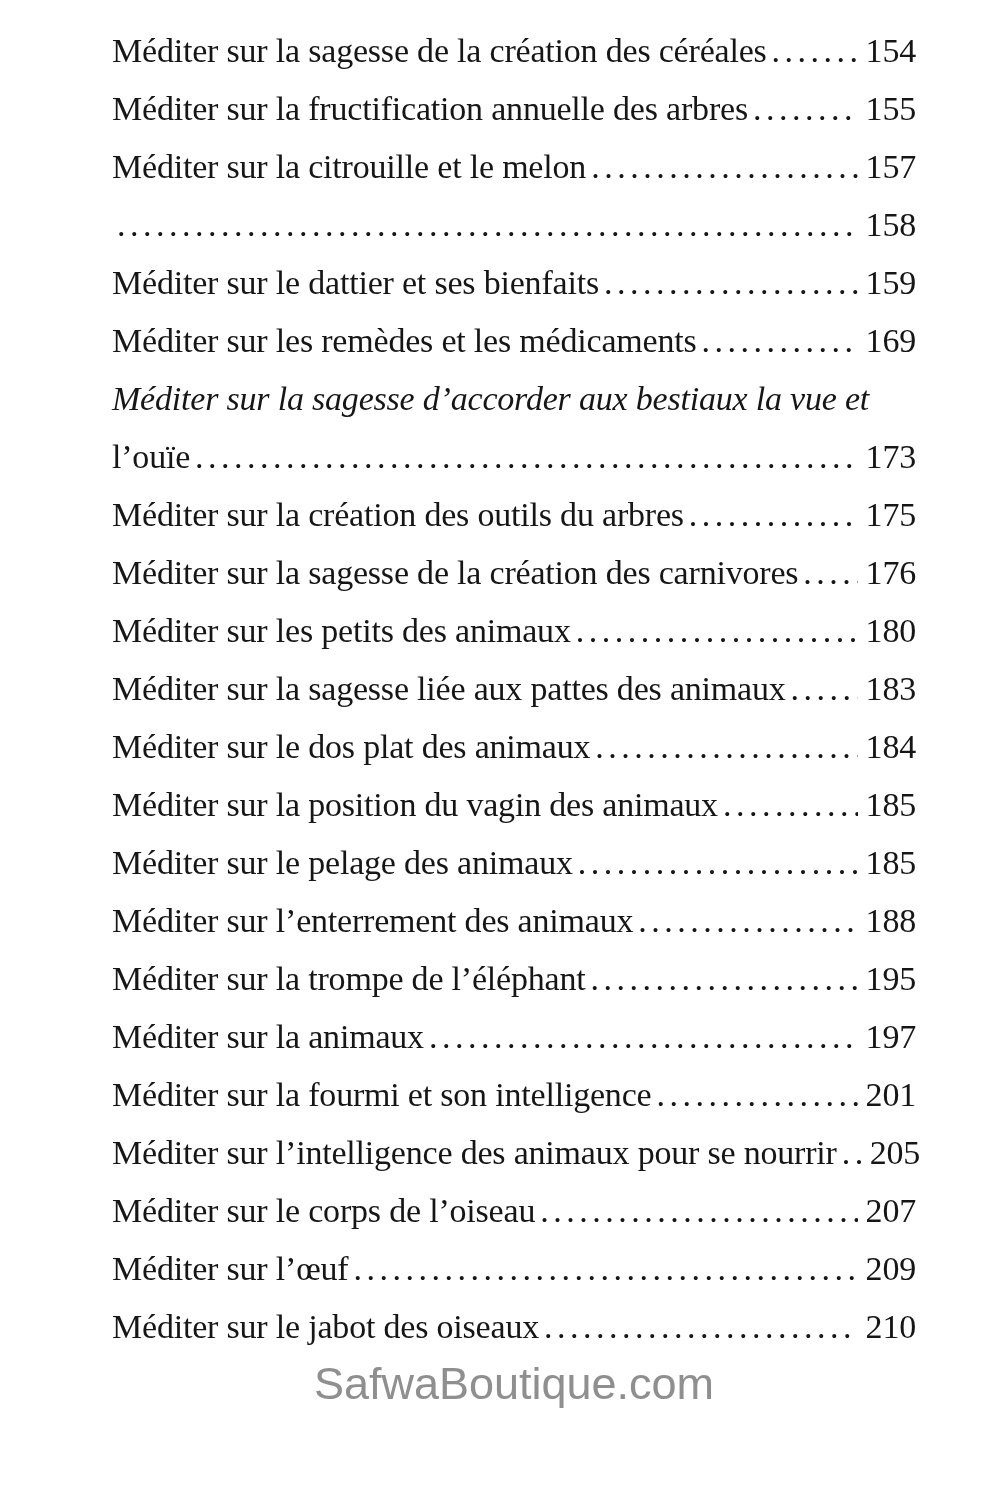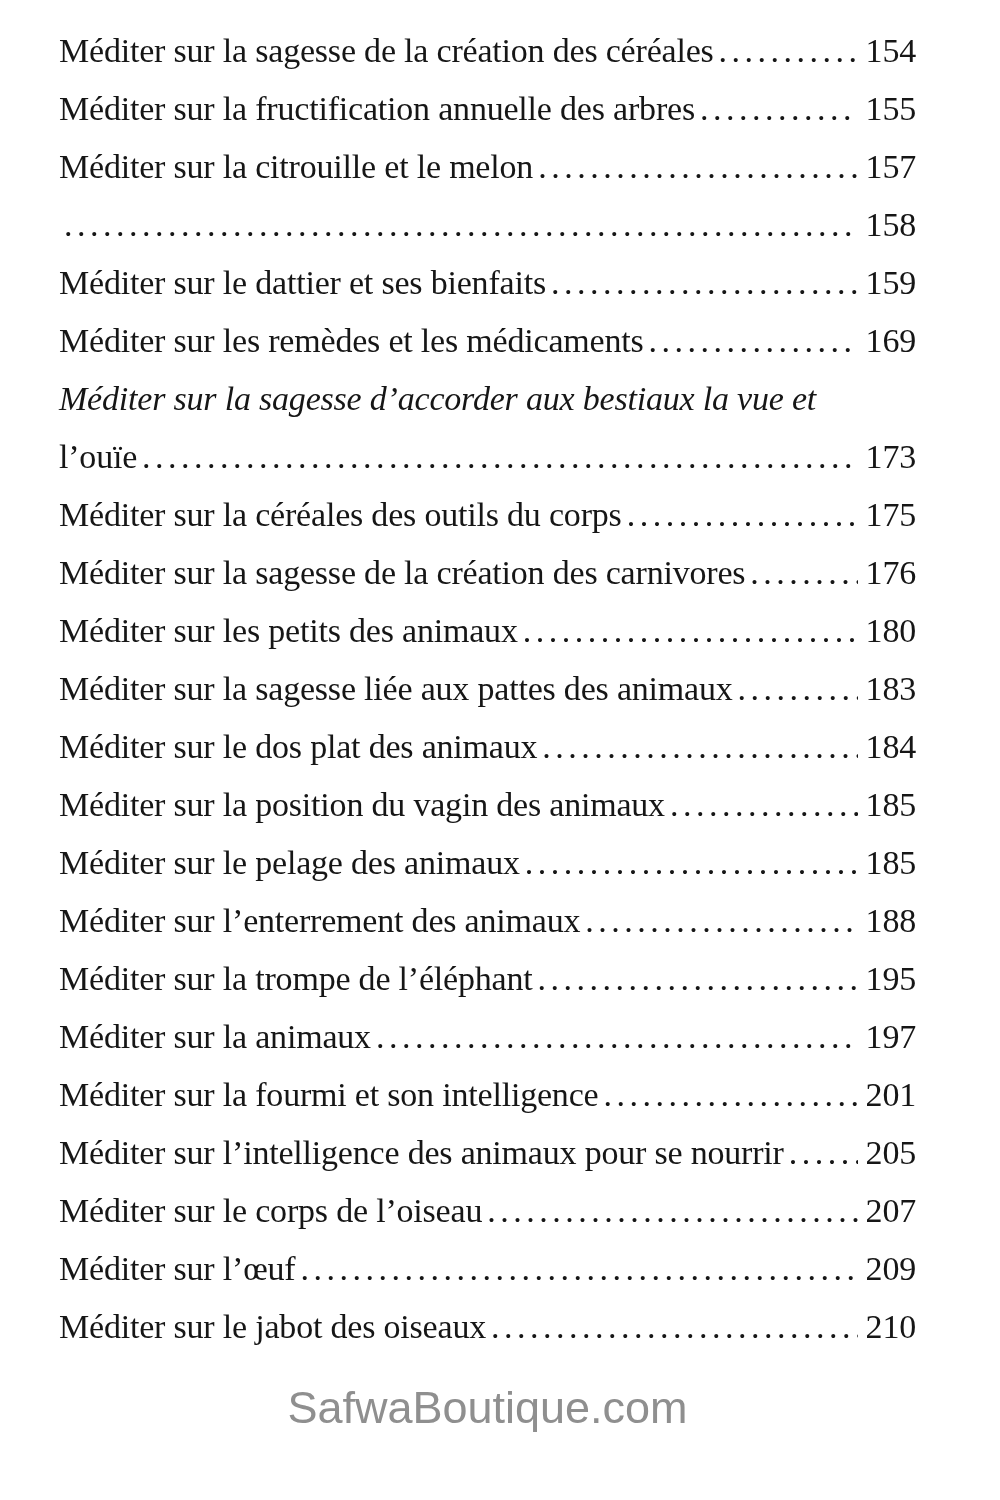--- a/index.html
+++ b/index.html
@@ -8,21 +8,21 @@
     background: #ffffff;
   }
   body {
     width: 1000px;
     height: 1500px;
     overflow: hidden;
     font-family: "Liberation Serif", serif;
     color: #161616;
   }
   .page {
-    padding: 22px 84px 0 59px;
+    padding: 22px 84px 0 112px;
     box-sizing: border-box;
   }
   .toc-list {
     width: 100%;
   }
   .toc-entry {
     font-size: 34px;
     line-height: 58px;
     letter-spacing: -0.2px;
   }
@@ -46,21 +46,20 @@
     margin: 0 8px 0 5px;
   }
   .dots::after {
     content: "........................................................................................................................................";
     letter-spacing: 4.5px;
   }
   .page-num {
     flex: 0 0 auto;
   }
   .footer {
-    margin-top: 24px;
     text-align: center;
     font-family: "Liberation Sans", sans-serif;
     font-size: 45px;
     line-height: 56px;
     color: #8f8f8f;
   }
 </style>
 </head>
 <body>
 
@@ -124,21 +123,21 @@
     <div class="line-flex">
       <span class="toc-title">l’ouïe</span>
       <span class="dots"></span>
       <span class="page-num">173</span>
     </div>
   </div>
 
   <div class="toc-entry">
 
     <div class="line-flex">
-      <span class="toc-title">Méditer sur la céréales des outils du corps</span>
+      <span class="toc-title">Méditer sur la création des outils du arbres</span>
       <span class="dots"></span>
       <span class="page-num">175</span>
     </div>
   </div>
 
   <div class="toc-entry">
 
     <div class="line-flex">
       <span class="toc-title">Méditer sur la sagesse de la création des carnivores</span>
       <span class="dots"></span>

